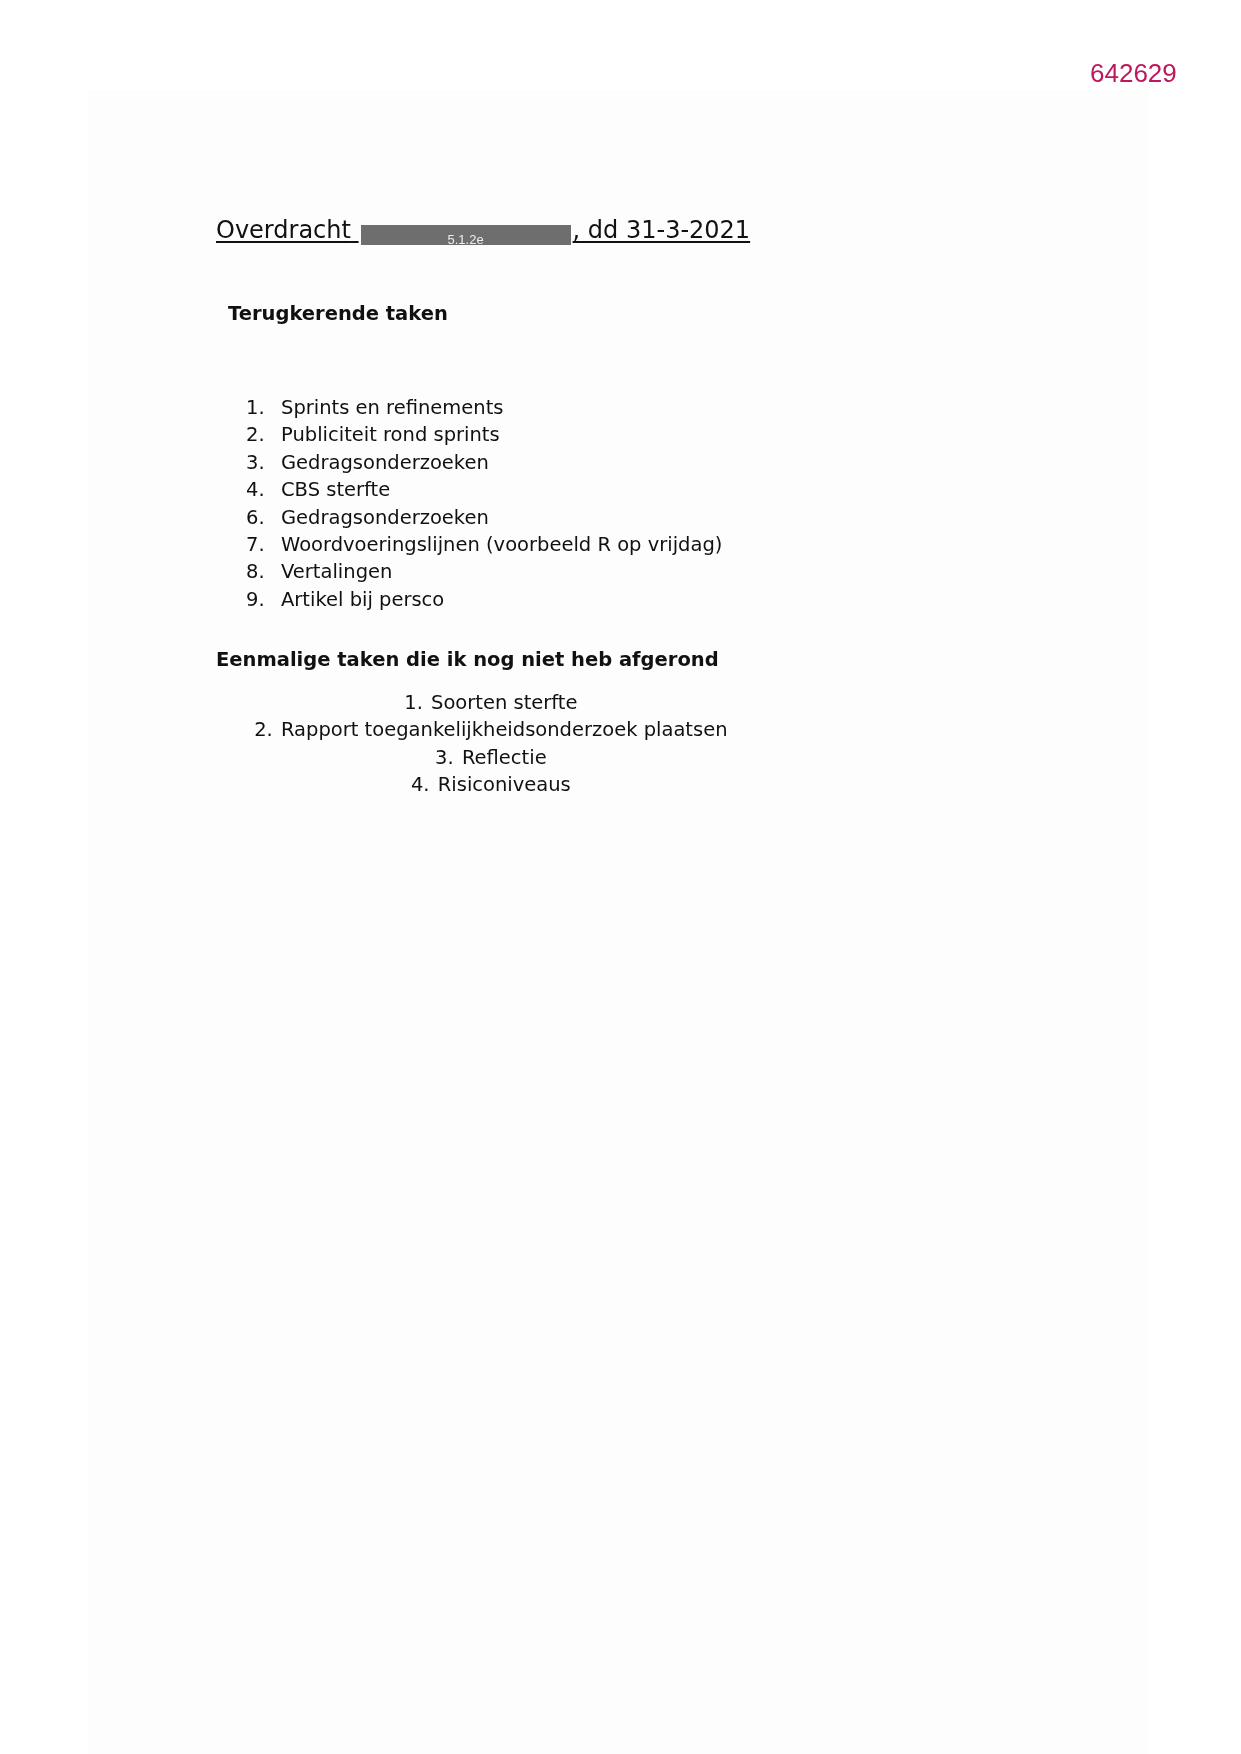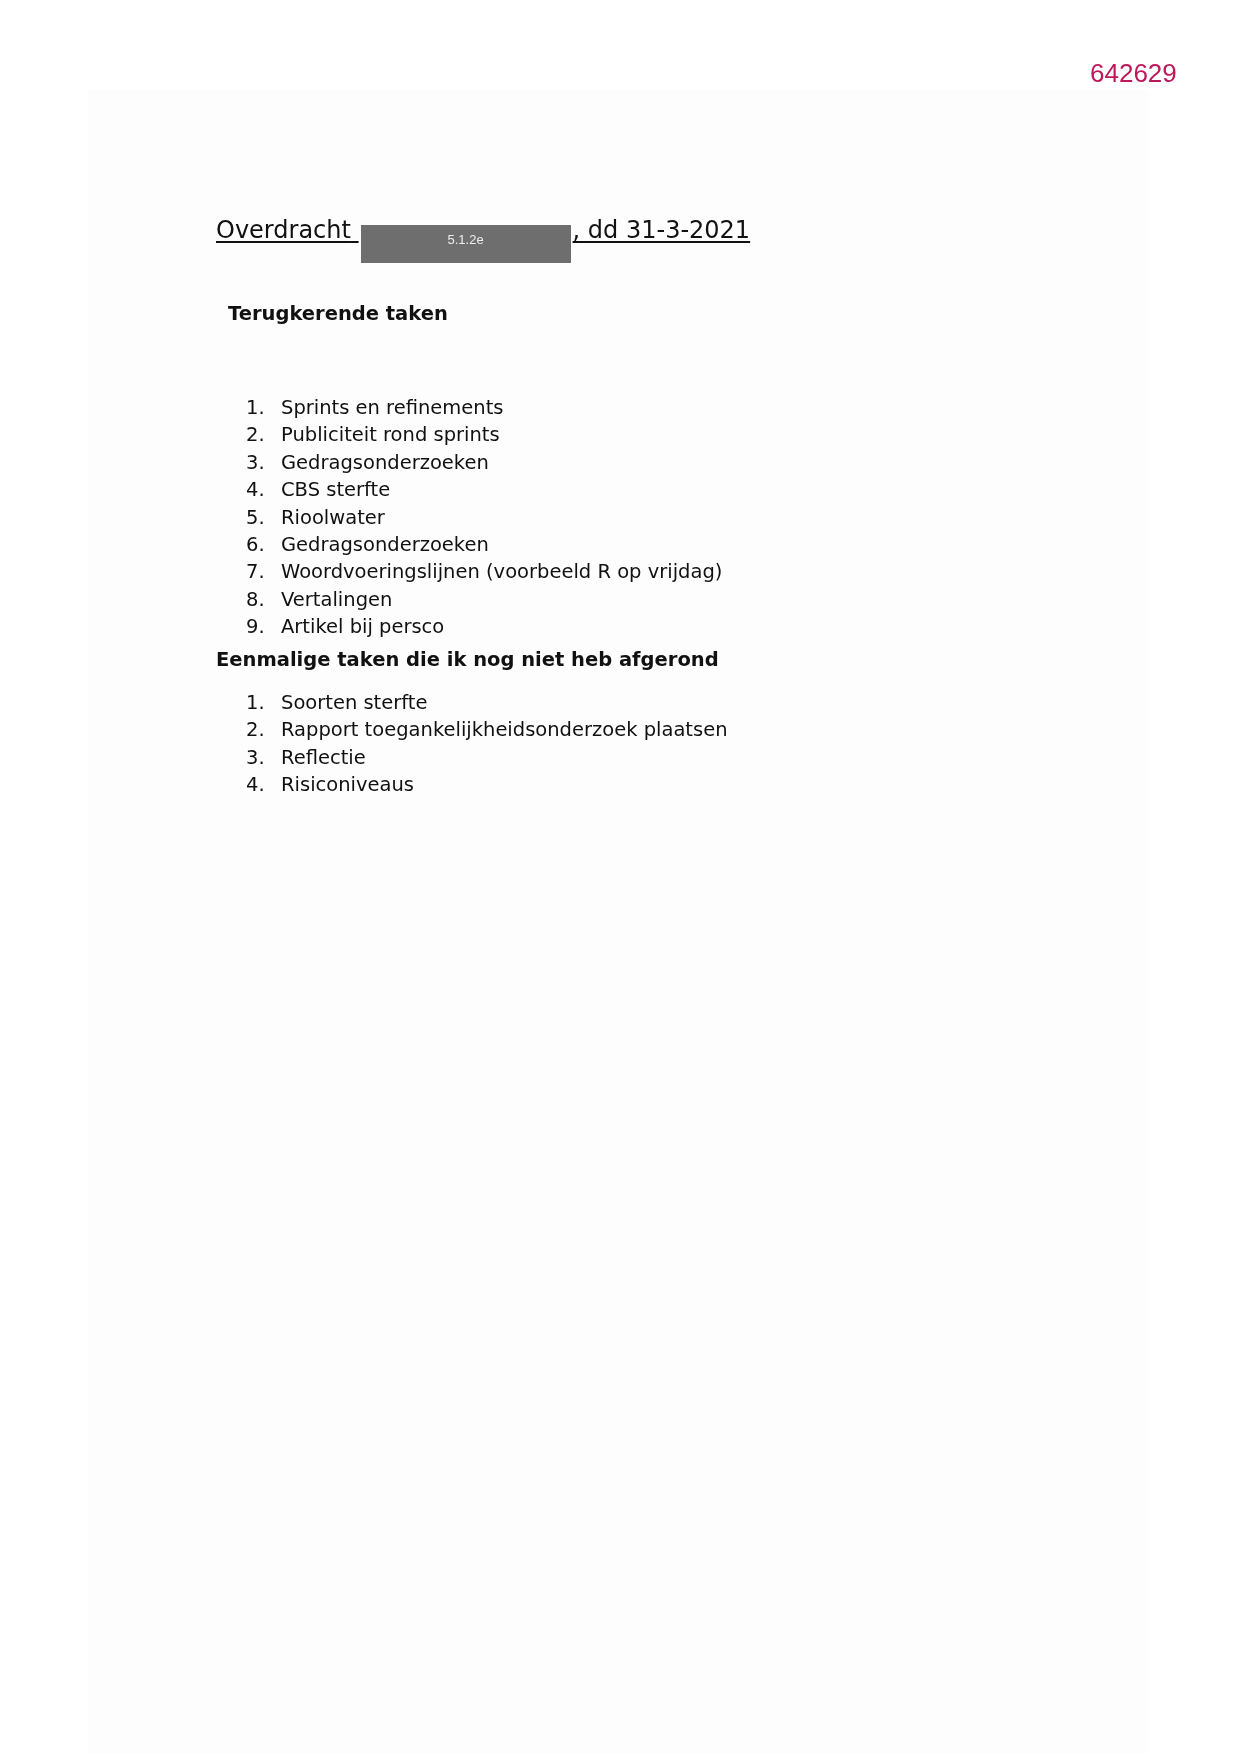--- a/index.html
+++ b/index.html
@@ -13,21 +13,21 @@
     }
     .doc-id {
       position: absolute; left: 1090px; top: 58px;
       font-family: "Liberation Sans", sans-serif; font-size: 26px; color: #be185d;
     }
     .title {
       position: absolute; left: 216px; top: 216px; font-size: 24px; white-space: nowrap;
       text-decoration: underline; text-underline-offset: 3px;
     }
     .redact {
-      display: inline-block; width: 210px; height: 38px; background: #6e6e6e; vertical-align: -6px;
+      display: inline-block; width: 210px; height: 20px; background: #6e6e6e; vertical-align: -6px;
       color: #eee; font-family: "Liberation Sans", sans-serif; font-size: 13px; text-align: center;
       line-height: 30px; margin: 0 2px; text-decoration: none;
     }
     .heading {
       position: absolute; left: 216px; font-size: 19.5px; font-weight: bold; white-space: nowrap;
     }
     .list {
       position: absolute; left: 246px; margin: 0; padding: 0; list-style: none; font-size: 19.5px;
     }
     .list li { height: 27.4px; line-height: 27.4px; white-space: nowrap; }
@@ -44,26 +44,25 @@
   <span>Overdracht</span>
   <span class="redact">5.1.2e</span><span>, dd 31-3-2021</span>
 </div>
 
 <div class="heading" style="top:302px;margin-left:12px;">Terugkerende taken</div>
 <ol class="list" style="top:346px;margin-top:48px;">
   <li><span class="num">1.</span><span>Sprints en refinements</span></li>
   <li><span class="num">2.</span><span>Publiciteit rond sprints</span></li>
   <li><span class="num">3.</span><span>Gedragsonderzoeken</span></li>
   <li><span class="num">4.</span><span>CBS sterfte</span></li>
-  <li><span class="num">5.</span><span>Rioolwater</span></li>
   <li><span class="num">6.</span><span>Gedragsonderzoeken</span></li>
   <li><span class="num">7.</span><span>Woordvoeringslijnen (voorbeeld R op vrijdag)</span></li>
   <li><span class="num">8.</span><span>Vertalingen</span></li>
   <li><span class="num">9.</span><span>Artikel bij persco</span></li>
 </ol>
 
 <div class="heading" style="top:648px;text-align:right;">Eenmalige taken die ik nog niet heb afgerond</div>
-<ol class="list" style="top:689px;">
+<ol class="list" style="top:689px;text-align:center;">
   <li><span class="num">1.</span><span>Soorten sterfte</span></li>
   <li><span class="num">2.</span><span>Rapport toegankelijkheidsonderzoek plaatsen</span></li>
   <li><span class="num">3.</span><span>Reflectie</span></li>
   <li><span class="num">4.</span><span>Risiconiveaus</span></li>
 </ol>
 
 </body></html>

